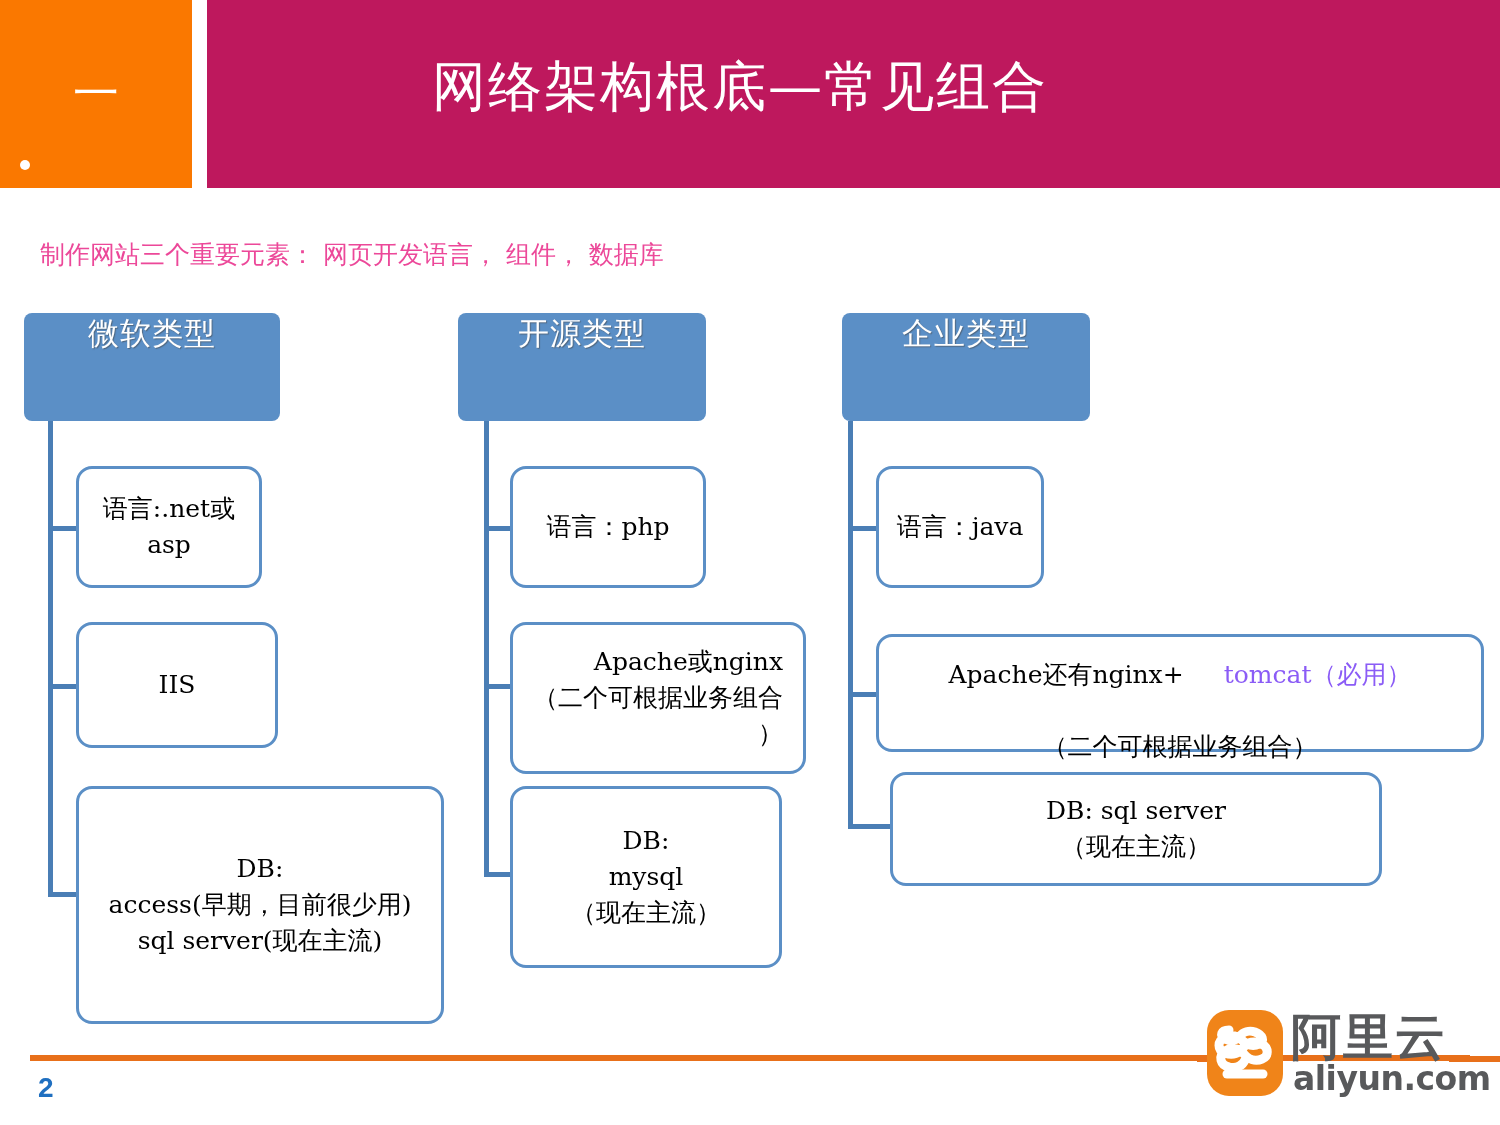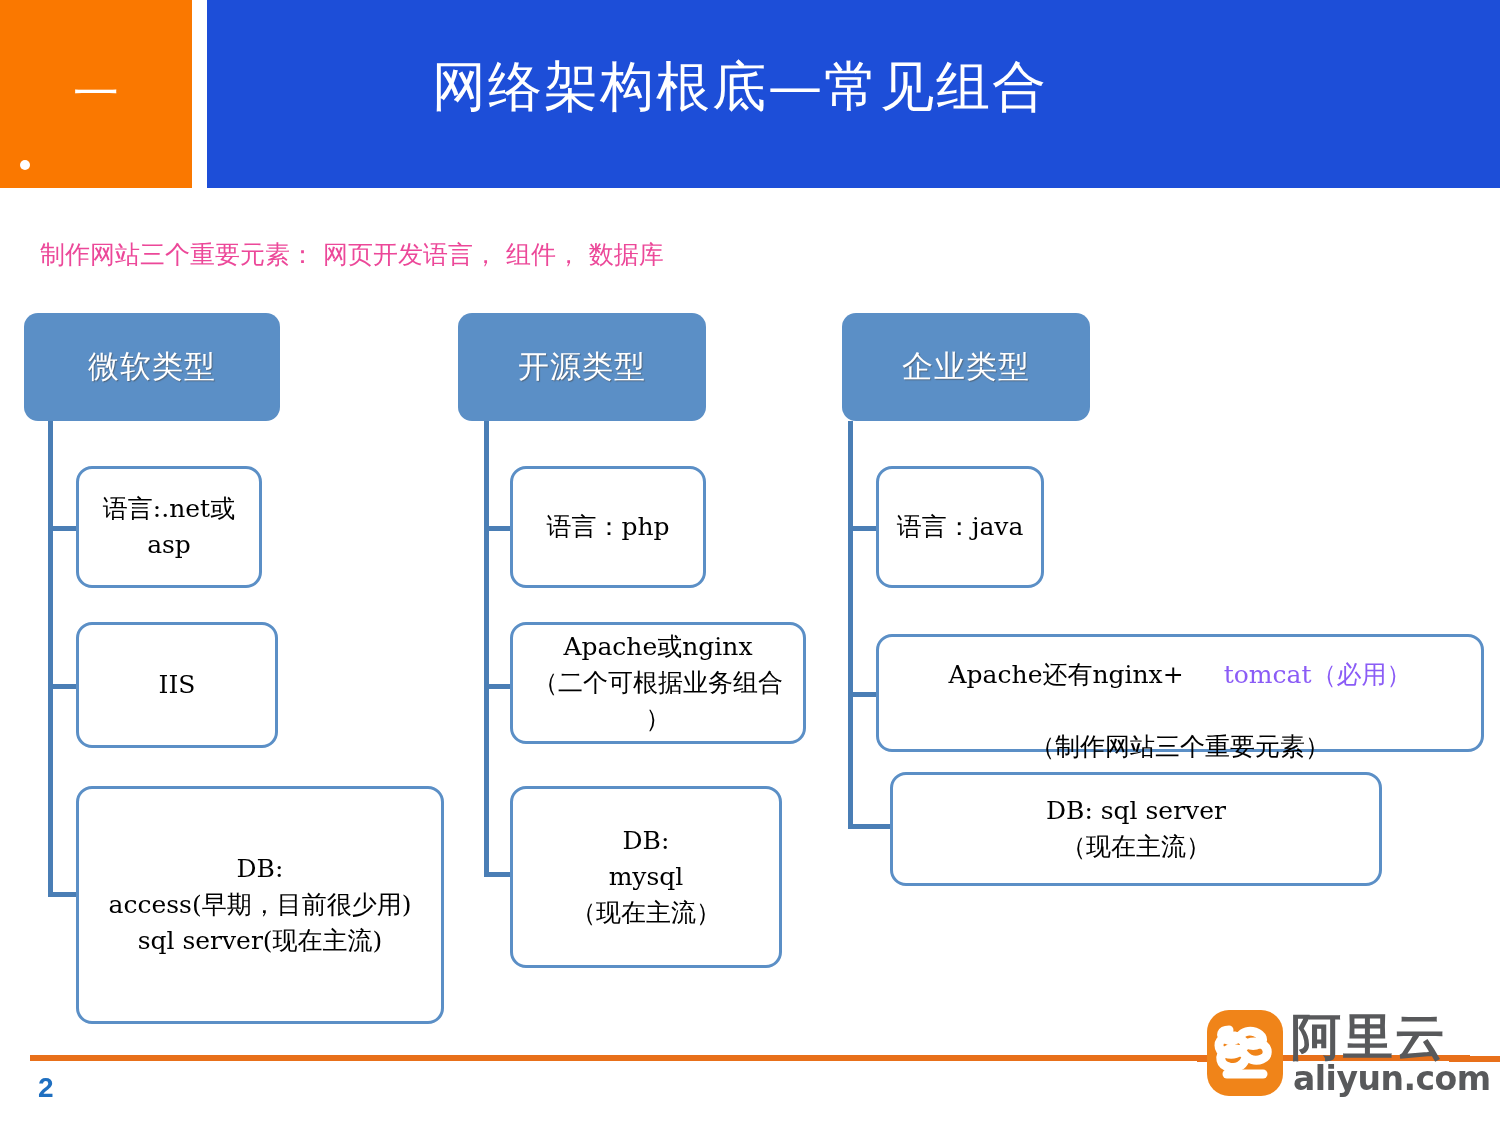--- a/index.html
+++ b/index.html
@@ -15,21 +15,21 @@
     overflow: hidden;
   }
 
   
   #header-band {
     position: absolute;
     left: 207px;
     top: 0;
     width: 1293px;
     height: 188px;
-    background: #1d4ed8;
+    background: #be185d;
   }
   #header-number-box {
     position: absolute;
     left: 0px;
     top: 0px;
     width: 192px;
     height: 188px;
     background: #FA7800;
   }
   #header-number {
@@ -82,24 +82,24 @@
   #diagram {
     position: absolute;
     left: 0;
     top: 0;
     width: 1500px;
     height: 1125px;
   }
   .col-head {
     position: absolute;
     background: #5B8FC6;
-    border-radius: 14px;
+    border-radius: 8px;
     color: #ffffff;
     display: flex;
-    align-items: center;
+    align-items: flex-start;
     justify-content: center;
     font-size: 31px;
     font-family: "DejaVu Serif", "Liberation Serif", serif;
     text-shadow: 1px 1px 1px rgba(70,70,70,0.55);
     letter-spacing: 1px;
   }
   .node {
     position: absolute;
     background: #ffffff;
     border: 3px solid #5B8FC6;
@@ -243,21 +243,21 @@
     <span>开源类型</span>
   </div>
   <div class="trunk" style="left:484px; top:421px; width:5px; height:456px;"></div>
   <div class="stub" style="left:484px; top:526px; width:32px; height:5px;"></div>
   <div class="stub" style="left:484px; top:684px; width:32px; height:5px;"></div>
   <div class="stub" style="left:484px; top:872px; width:32px; height:5px;"></div>
 
   <div class="node" style="left:510px; top:466px; width:196px; height:122px;">
     <span class="txt">语言：php</span>
   </div>
-  <div class="node" style="left:510px; top:622px; width:296px; height:122px;">
+  <div class="node" style="left:510px; top:622px; width:296px; height:152px;text-align:right;">
     <span class="txt">Apache或nginx
 （二个可根据业务组合
 ）</span>
   </div>
   <div class="node" style="left:510px; top:786px; width:272px; height:182px;">
     <span class="txt">DB:
 mysql
 （现在主流）</span>
   </div>
 
@@ -268,21 +268,21 @@
   <div class="stub" style="left:848px; top:526px; width:32px; height:5px;"></div>
   <div class="stub" style="left:848px; top:692px; width:32px; height:5px;"></div>
   <div class="stub" style="left:848px; top:824px; width:46px; height:5px;"></div>
 
   <div class="node" style="left:876px; top:466px; width:168px; height:122px;">
     <span class="txt">语言：java</span>
   </div>
   <div class="node" style="left:876px; top:634px; width:608px; height:118px;">
     <span class="txt">
       <span>Apache还有nginx+</span><span class="red">tomcat（必用）</span><br>
-      <span>（制作网站三个重要元素）</span>
+      <span>（二个可根据业务组合）</span>
     </span>
   </div>
   <div class="node" style="left:890px; top:772px; width:492px; height:114px;">
     <span class="txt">DB:   sql server
 （现在主流）</span>
   </div>
 </div>
 
 <div id="footer-rule"></div>
 <div id="page-number">2</div>

